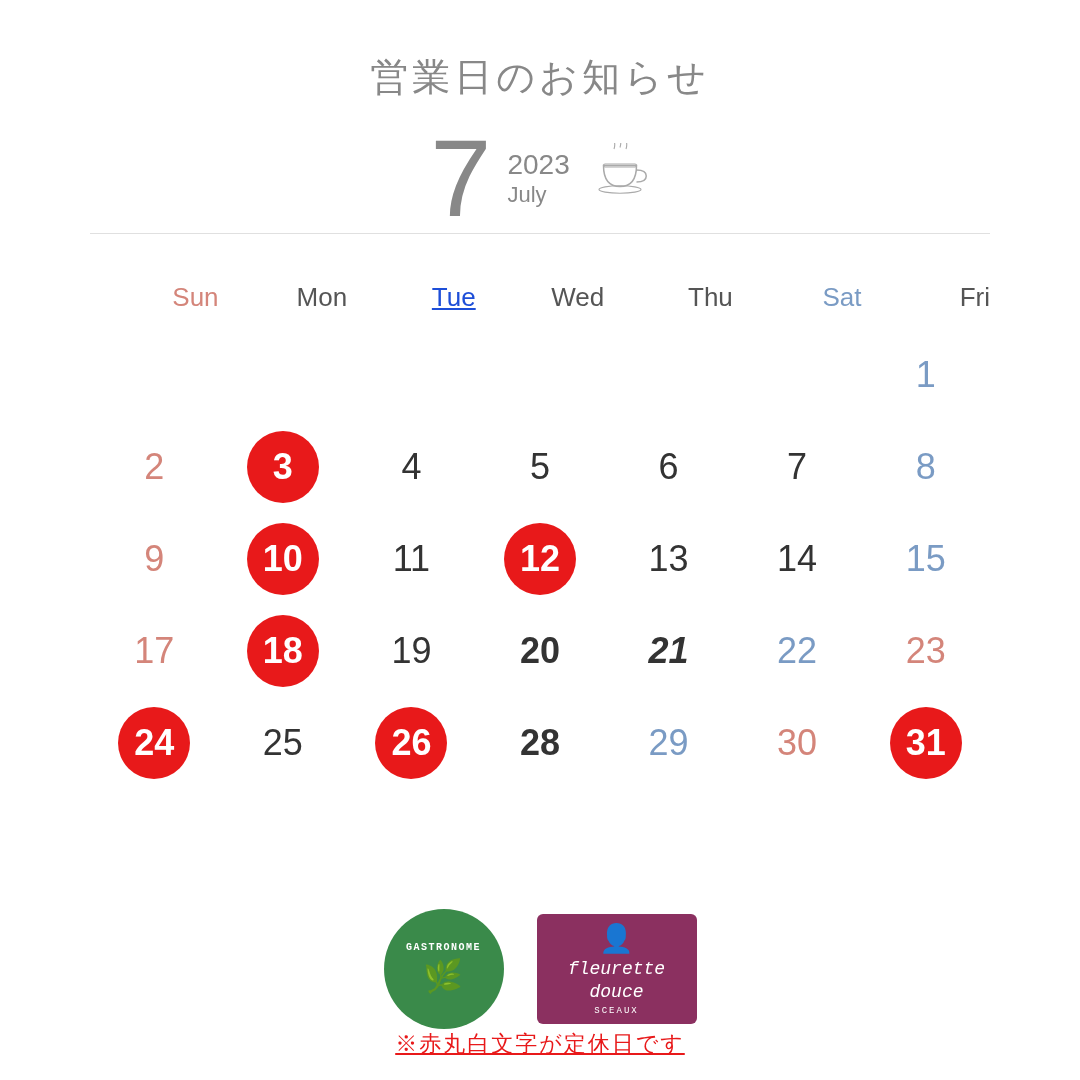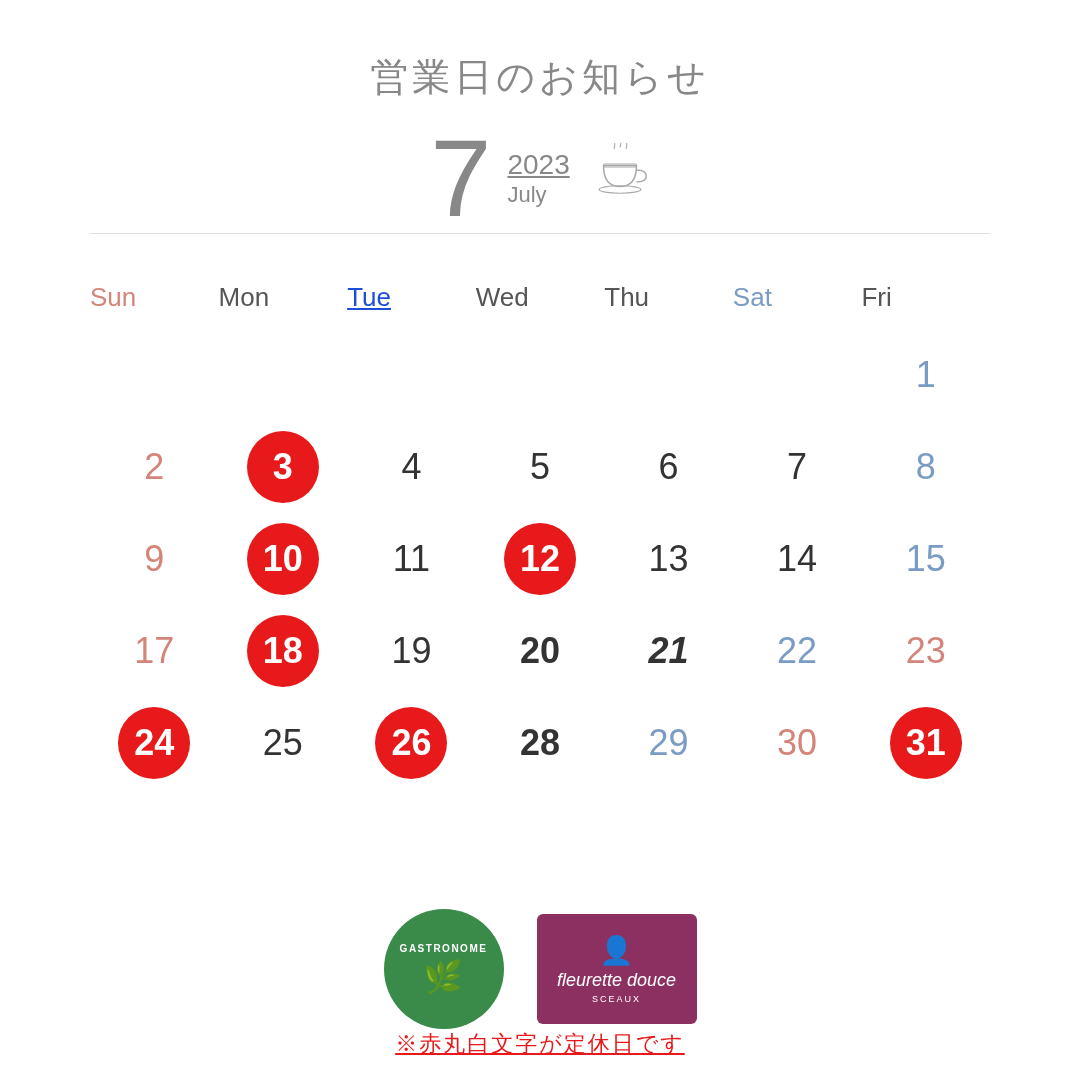--- a/index.html
+++ b/index.html
@@ -41,21 +41,20 @@
       flex-direction: column;
       align-items: flex-start;
       gap: 0;
     }
 
     .year-text {
       font-size: 28px;
       color: #888;
       font-weight: 400;
       line-height: 1.2;
-      text-decoration: underline;
     }
 
     .month-text {
       font-size: 22px;
       color: #888;
       font-weight: 400;
     }
 
     .cup-icon {
       width: 60px;
@@ -69,21 +68,21 @@
       width: 900px;
     }
 
     .day-headers {
       display: grid;
       grid-template-columns: repeat(7, 1fr);
       margin-bottom: 10px;
     }
 
     .day-header {
-      text-align: left;
+      text-align: right;
       font-size: 26px;
       font-weight: 500;
       padding: 8px 0;
     }
 
     .day-header.sun { color: #d4857a; }
     .day-header.mon { color: #555; }
     .day-header.tue { color: #1d4ed8; text-decoration: underline; }
     .day-header.wed { color: #555; }
     .day-header.thu { color: #555; }
@@ -130,20 +129,21 @@
       background: #e0e0e0;
       margin-bottom: 10px;
     }
 
     .logos-area {
       display: flex;
       align-items: center;
       justify-content: center;
       gap: 33px;
       margin-top: 30px;
+      font-family: Liberation Mono, monospace;
     }
 
     .logo-gastronome {
       width: 120px;
       height: 120px;
       border-radius: 50%;
       background: #3a8a4a;
       display: flex;
       flex-direction: column;
       align-items: center;

